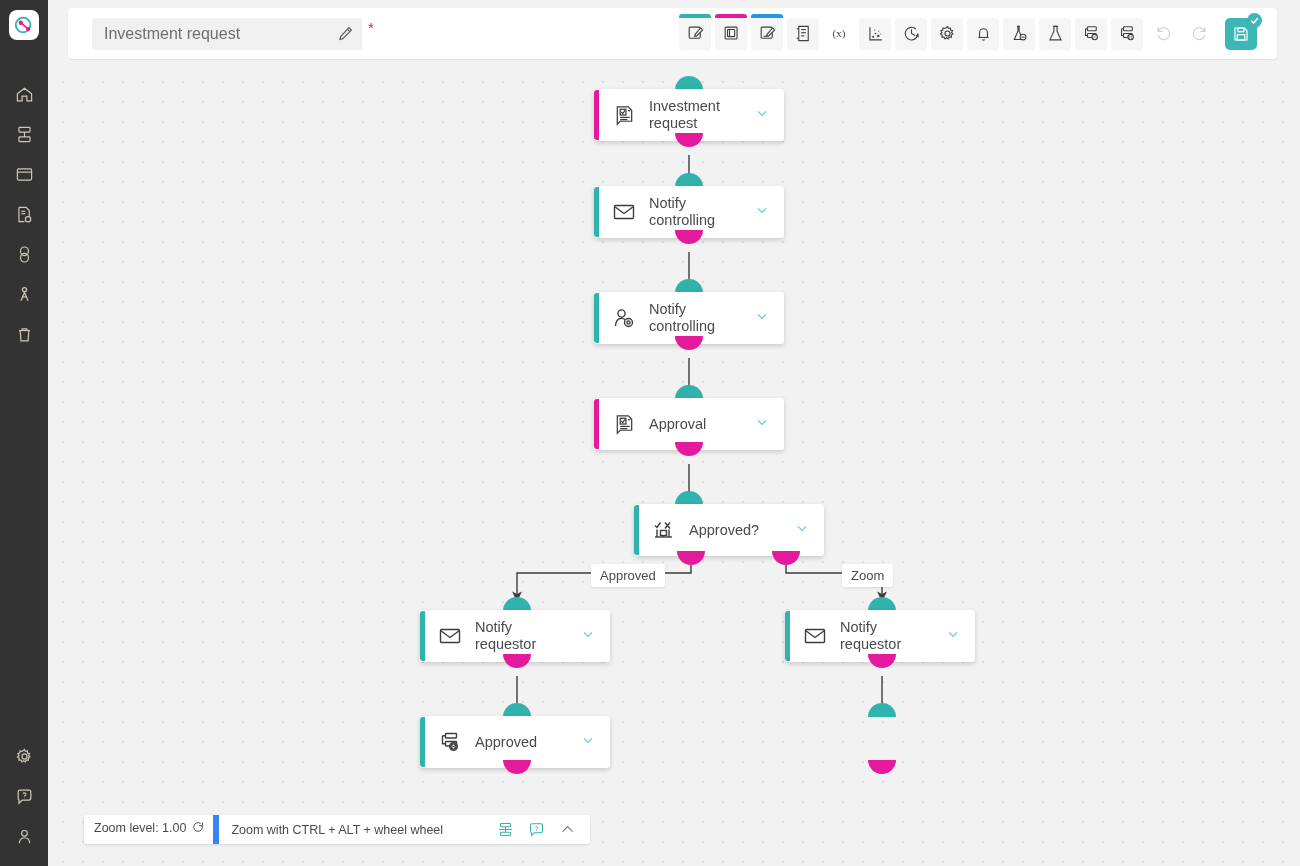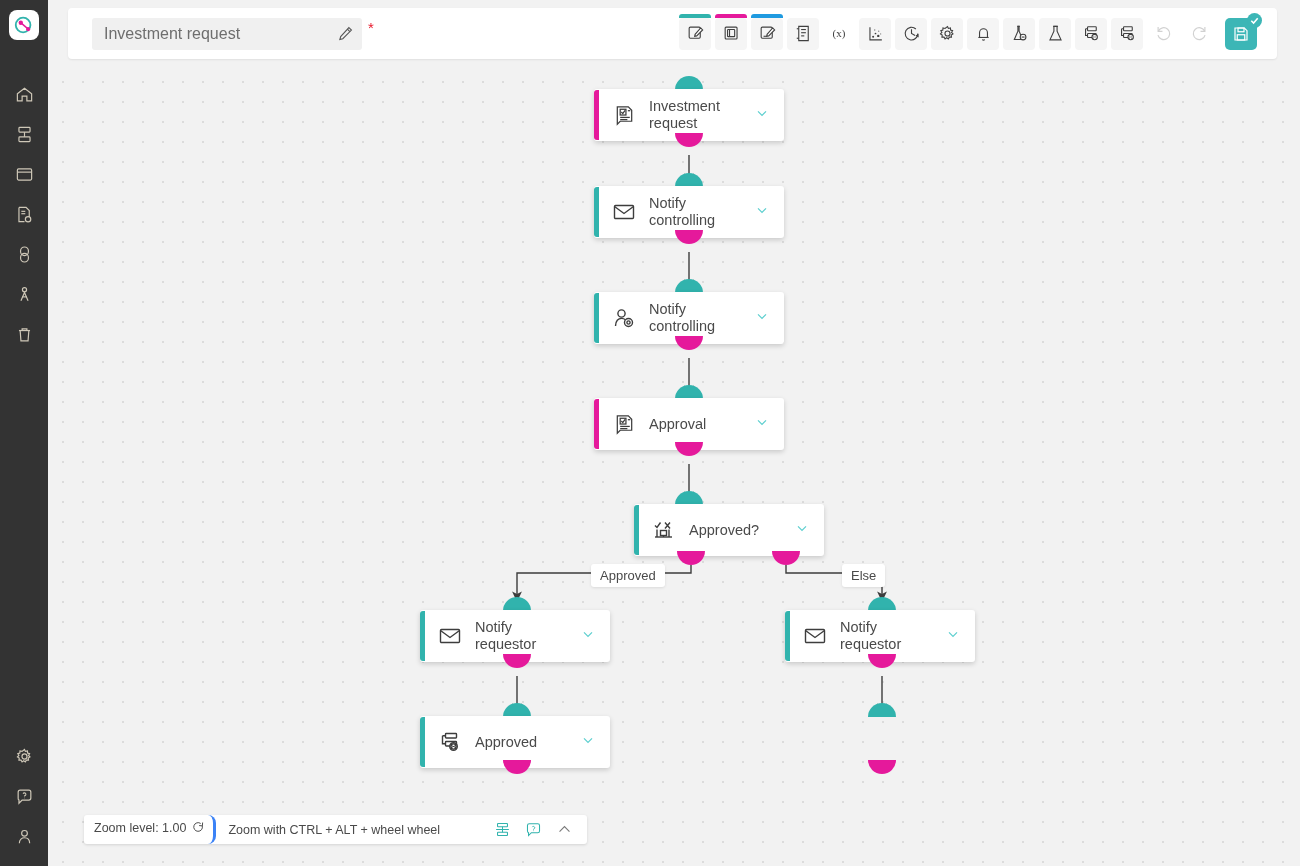--- a/index.html
+++ b/index.html
@@ -154,23 +154,22 @@
     position: absolute; left: 84px; bottom: 22px;
     height: 29px;
     background: #ffffff; border-radius: 3px;
     box-shadow: 0 1px 3px rgba(0,0,0,0.13);
     display: flex; align-items: center;
     font-size: 12.5px; color: #4a4a4a;
   }
   .zoom-chip {
     display: flex; align-items: center; gap: 6px;
     padding: 0 8px 4px 10px; height: 100%;
-    border-right: 3px solid #3b82f6;
+    border-right: 6px solid #3b82f6;
     cursor: pointer;
-    border-radius: 8px;
   }
   .zoom-hint { padding: 0 14px 0 12px; white-space: nowrap; }
   .sb-icons { display: flex; align-items: center; gap: 14px; padding: 0 14px 0 40px; }
   .sb-ic { cursor: pointer; display: flex; align-items: center; }
 </style>
 </head>
 <body>
 
 <div id="app">
 
@@ -536,21 +535,21 @@
       <span class="chev">
         <svg width="16" height="16" viewBox="0 0 24 24" fill="none" stroke="#5ccfcf" stroke-width="1.8">
             <polyline points="6,9.5 12,15.5 18,9.5"></polyline>
           </svg>
       </span>
     </div>
     <div class="port out" style="left:629px; top:484px;"></div>
     <div class="port out" style="left:724px; top:484px;"></div>
 
     <div class="edge-label" style="left:543px; top:497px;">Approved</div>
-    <div class="edge-label" style="left:794px; top:497px;">Else</div>
+    <div class="edge-label" style="left:794px; top:497px;">Zoom</div>
 
     <div class="port in" style="left:455px; top:530px;"></div>
     <div class="node" style="left:372px; top:543px; width:190px;">
       <span class="accent" style="background:#31b3ad"></span>
       <span class="nicon">
         <svg width="24" height="24" viewBox="0 0 24 24" fill="none" stroke="#3d3d3d" stroke-width="1.4">
           <rect x="2.5" y="5.5" width="19" height="13" rx="1"></rect>
           <polyline points="2.5,6.5 12,13.5 21.5,6.5"></polyline>
         </svg>
       </span>

